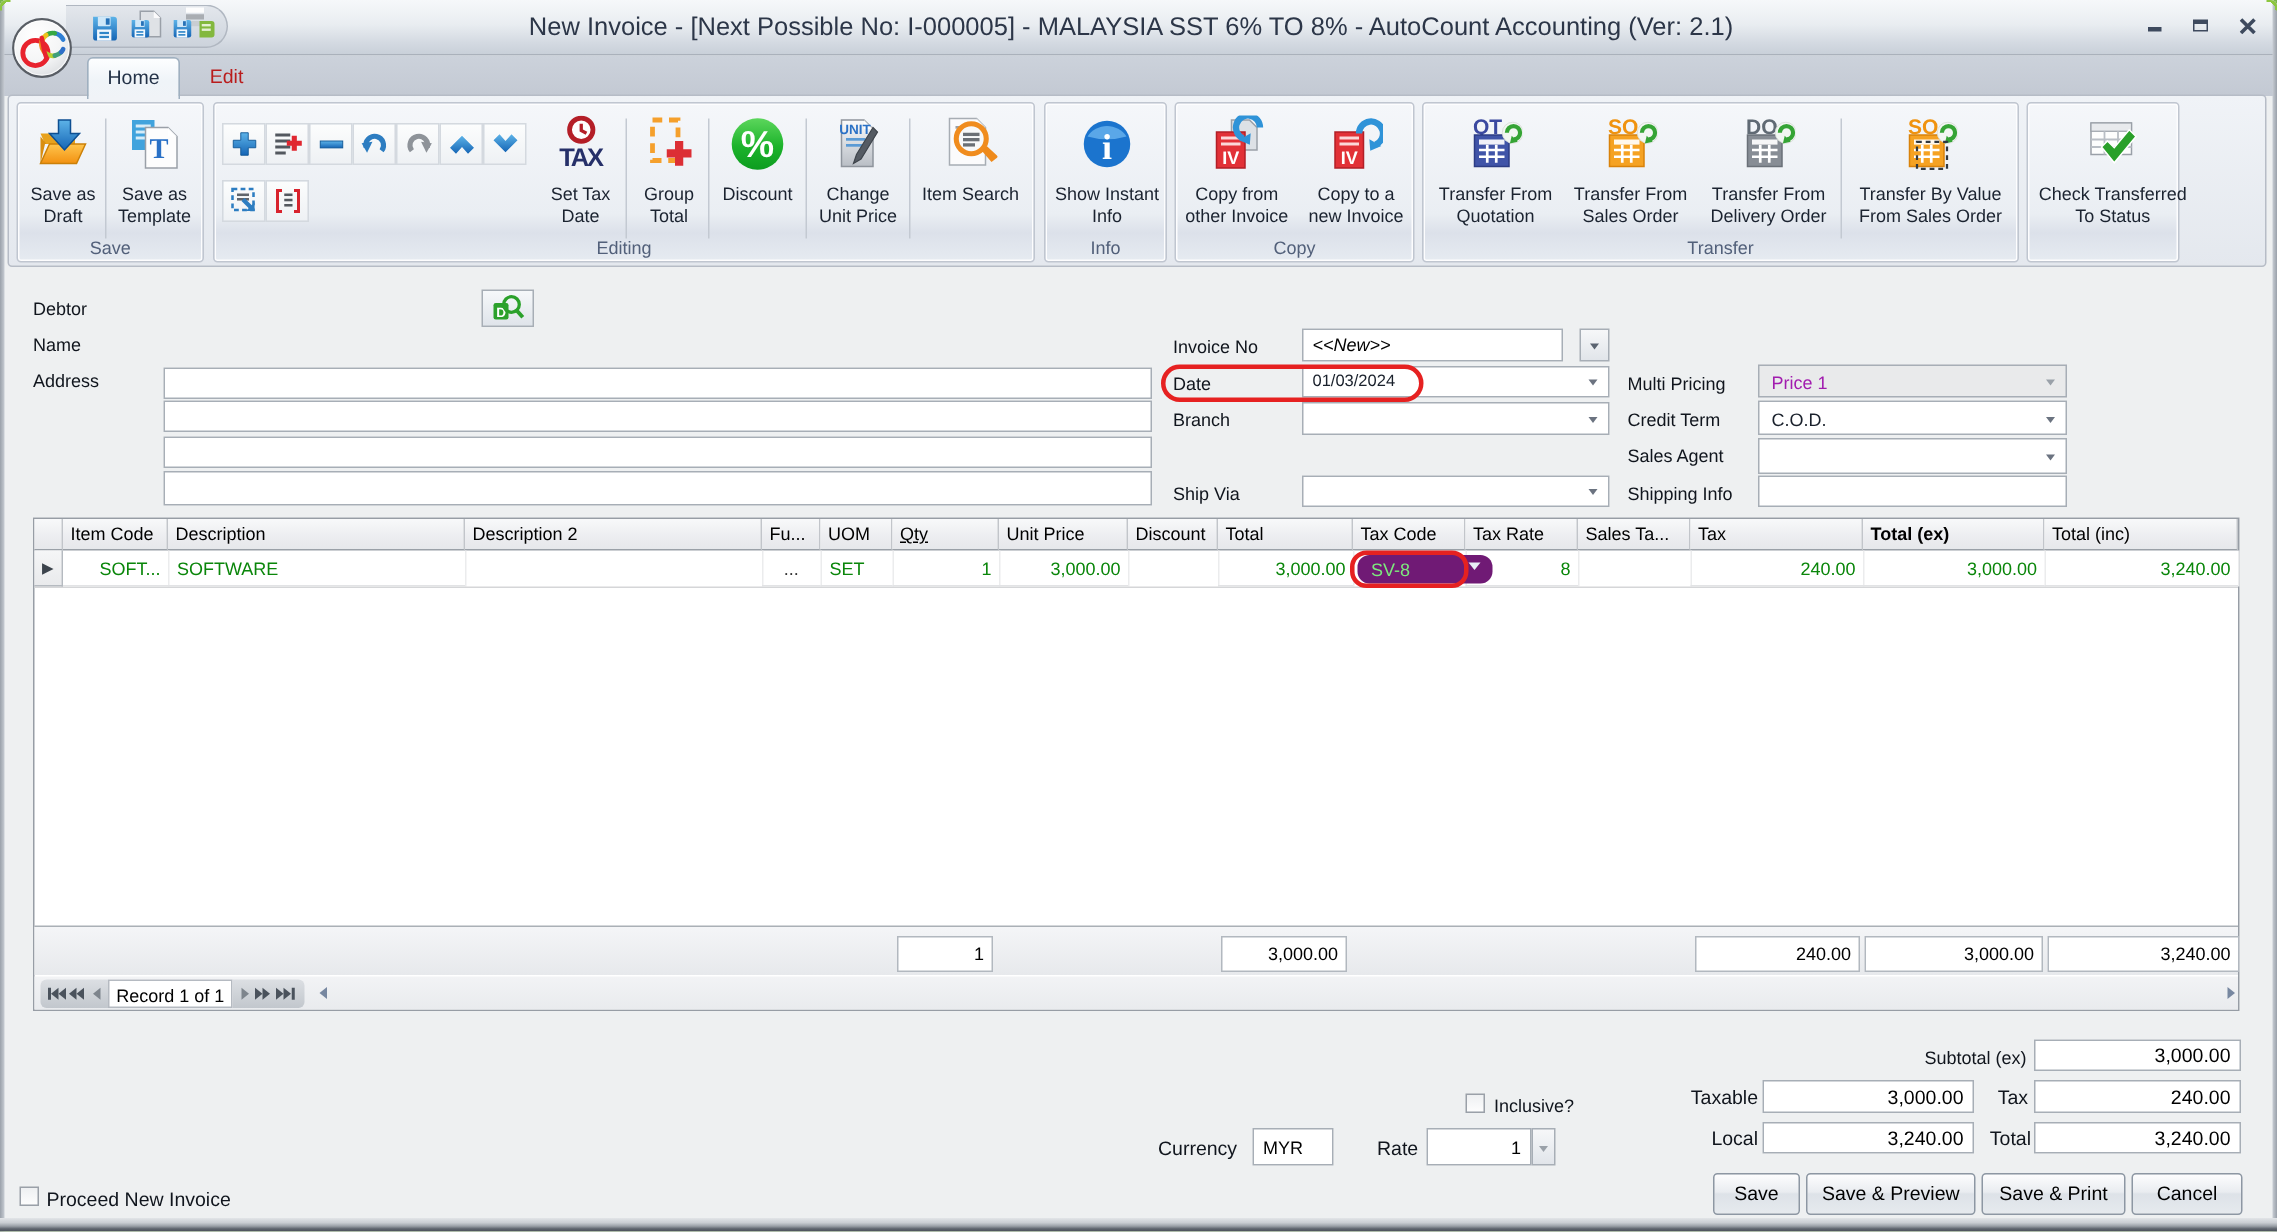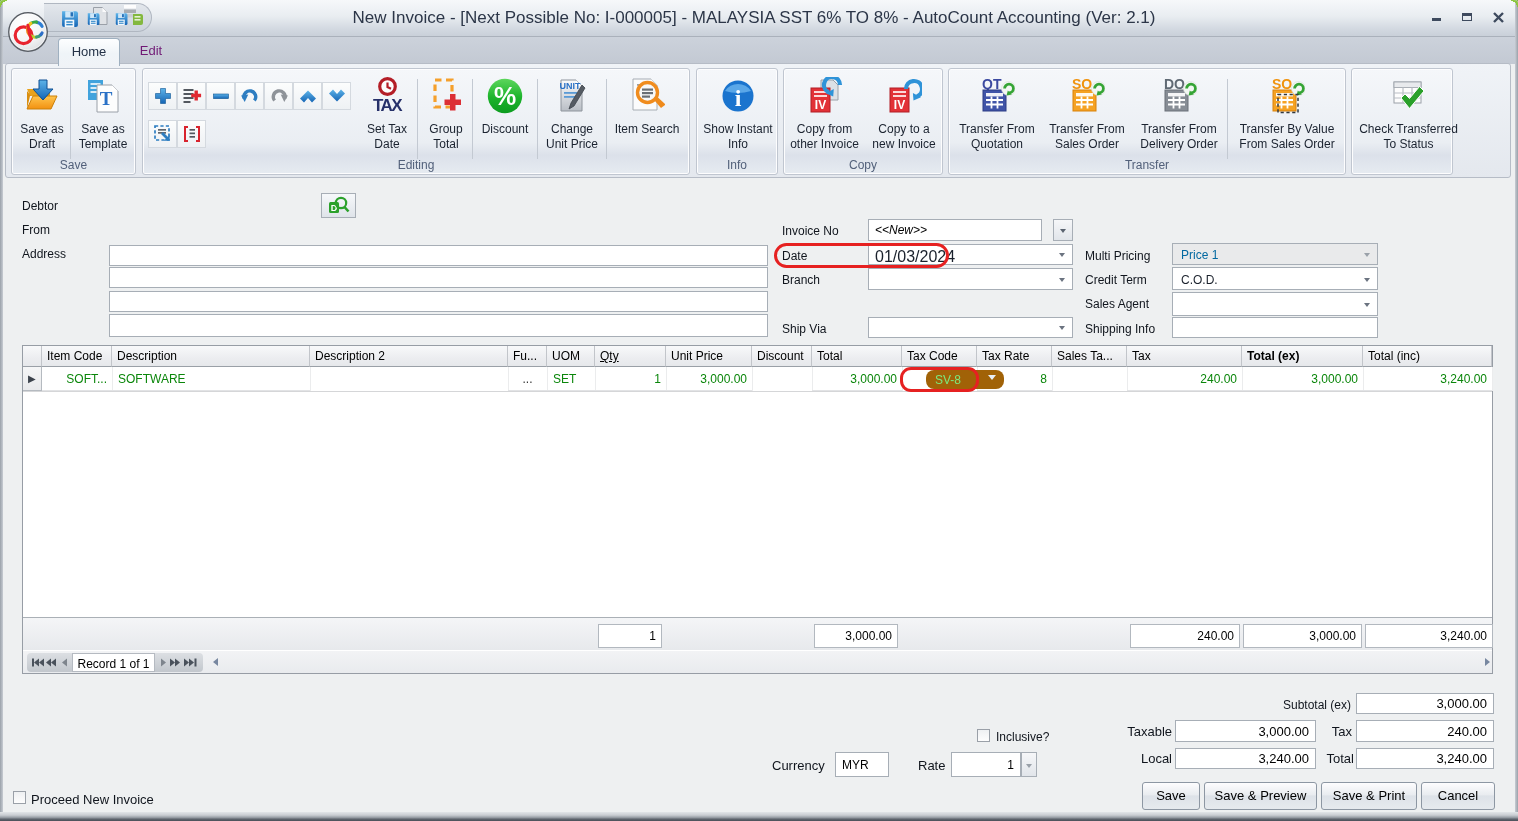--- a/index.html
+++ b/index.html
@@ -13,21 +13,21 @@
 
 #titlebar { position:absolute; left:0; top:0; width:1518px; height:37px; background:linear-gradient(#f6f8fa 0%, #e9edf1 45%, #d3d9e1 80%, #c9d0d9 100%); border-bottom:1px solid #aab1bb; }
 #title { position:absolute; top:8px; left:300px; width:908px; text-align:center; font-size:17px; color:#2c3648; }
 
 #qat { position:absolute; left:44px; top:3px; width:108px; height:29px; background:linear-gradient(#e3e7ec,#ccd3dc); border:1px solid #b0b7c1; border-left:none; border-radius:0 15px 15px 0; }
 
 #logo { position:absolute; left:8px; top:12px; width:41px; height:41px; z-index:60; }
 
 #tabrow { position:absolute; left:0; top:37px; width:1518px; height:27px; background:linear-gradient(#ccd2db,#c3c9d3); }
 #tabHome { position:absolute; left:58px; top:38px; width:62px; height:28px; background:linear-gradient(#fdfeff,#eff4f8 55%,#f0f3f7); border:1px solid #9fb0c0; border-bottom:none; border-radius:4px 4px 0 0; text-align:center; line-height:25px; font-size:13px; color:#243247; z-index:5;}
-#tabEdit { position:absolute; left:128px; top:38px; width:46px; height:26px; text-align:center; line-height:25px; font-size:13px; color:#701a75; }
+#tabEdit { position:absolute; left:128px; top:38px; width:46px; height:26px; text-align:center; line-height:25px; font-size:13px; color:#b91c1c; }
 
 #ribbon { position:absolute; left:5px; top:63px; width:1506px; height:115px; background:linear-gradient(#f0f3f7,#e4e8ee); border:1px solid #b6bcc6; border-radius:3px; }
 .grp { position:absolute; top:4px; height:107px; background:linear-gradient(#f5f7fa 0%,#eaeef3 70%,#dce1ea 82%,#e6ebf1 100%); border:1px solid #c0c6d0; border-radius:3px; box-shadow:inset 0 0 0 1px #fdfdfe; }
 .grplbl { position:absolute; bottom:2px; left:0; right:0; text-align:center; color:#52607a; font-size:12px; }
 .bigbtn { position:absolute; top:8px; text-align:center; color:#1b2330; font-size:12px; line-height:15px; }
 .bigbtn .ic { display:block; margin:0 auto 7px auto; width:36px; height:38px; position:relative;}
 .vsep { position:absolute; top:10px; width:1px; height:80px; background:#c3c9d2; }
 .smbtn { position:absolute; width:29px; height:28px; background:linear-gradient(#fcfdfd,#eef1f4); border:1px solid #d4d9df; }
 .smbtn svg { position:absolute; left:50%; top:50%; transform:translate(-50%,-50%); }
 
@@ -733,55 +733,55 @@
  <rect x="3" y="5" width="27" height="21" fill="#fdfdfd" stroke="#9aa0a8"></rect>
  <rect x="3" y="5" width="27" height="5.5" fill="#e8eaed" stroke="#9aa0a8" stroke-width="0.8"></rect>
  <path d="M3 16 h27 M3 21 h27 M12 10.5 v15.5 M21 10.5 v15.5" stroke="#b9bec5" stroke-width="1.2"></path>
  <path d="M11 21 l8.5 10.5 14.5 -17.5 -4.5 -4.5 -10 12 -4.5 -4.5 Z" fill="#2aa02a" stroke="#fff" stroke-width="1" transform="translate(-1,0)"></path>
             </svg></span>Check Transferred<br>To Status</div>
     </div>
   </div>
   <div id="panel"></div>
 
   <div class="flabel" style="left:22px; top:199px;">Debtor</div>
-  <div class="flabel" style="left:22px; top:223px;">From</div>
+  <div class="flabel" style="left:22px; top:223px;">Name</div>
   <div class="flabel" style="left:22px; top:247px;">Address</div>
   <div class="tbox" style="left:109px; top:245px; width:659px; height:21px;"></div>
   <div class="tbox" style="left:109px; top:267px; width:659px; height:21px;"></div>
   <div class="tbox" style="left:109px; top:291px; width:659px; height:21px;"></div>
   <div class="tbox" style="left:109px; top:314px; width:659px; height:23px;"></div>
   <div class="carea" id="dbtn" style="left:321px; top:193px; width:35px; height:25px; background:linear-gradient(#f6f8fa,#dfe4ea); border:1px solid #a7aeb6; text-align:center;"><svg width="22" height="21" viewBox="0 0 22 21" style="margin-top:1px;">
         <rect x="1" y="7" width="10" height="11" rx="1.5" fill="#2ba12b"></rect>
         <text x="6" y="16" font-size="9" font-weight="bold" fill="#fff" text-anchor="middle">D</text>
         <circle cx="13" cy="8" r="5.2" fill="none" stroke="#2ba12b" stroke-width="2.2"></circle>
         <path d="M16.5 12 l4 4.5" stroke="#2ba12b" stroke-width="2.6"></path>
       </svg></div>
 
   <div class="flabel" style="left:782px; top:224px;">Invoice No</div>
   <div class="flabel" style="left:782px; top:249px;">Date</div>
   <div class="flabel" style="left:782px; top:273px;">Branch</div>
   <div class="flabel" style="left:782px; top:322px;">Ship Via</div>
   <div class="tbox" style="left:868px; top:219px; width:174px; height:22px;font-style:italic;">&lt;&lt;New&gt;&gt;</div>
   <div class="dropbtn" style="left:1053px; top:219px; height:22px;">
       <div class="arrow" style="left:6px; top:9px; border-top-color:#5a6370;"></div>
     </div>
-  <div class="carea" style="left:868px; top:244px; width:205px; height:21px; padding:3px 0 0 6px; font-size:16px;">01/03/2024<div class="arrow" style="right:7px; top:8px;"></div></div>
+  <div class="carea" style="left:868px; top:244px; width:205px; height:21px; padding:3px 0 0 6px; font-size:11px;">01/03/2024<div class="arrow" style="right:7px; top:8px;"></div></div>
   <div class="carea" style="left:868px; top:268px; width:205px; height:22px;">
       <div class="arrow" style="right:7px; top:9px;"></div>
     </div>
   <div class="carea" style="left:868px; top:317px; width:205px; height:21px;">
       <div class="arrow" style="right:7px; top:8px;"></div>
     </div>
   <div class="redring" style="left:774px; top:243px; width:175px; height:25px;"></div>
 
   <div class="flabel" style="left:1085px; top:249px;">Multi Pricing</div>
   <div class="flabel" style="left:1085px; top:273px;">Credit Term</div>
   <div class="flabel" style="left:1085px; top:297px;">Sales Agent</div>
   <div class="flabel" style="left:1085px; top:322px;">Shipping Info</div>
-  <div class="carea" style="left:1172px; top:243px; width:206px; height:22px; background:#e9eaeb; padding:4px 0 0 8px; font-size:12px; color:#0369a1;">Price 1<div class="arrow" style="right:7px; top:9px; border-top-color:#9aa1a9;"></div></div>
+  <div class="carea" style="left:1172px; top:243px; width:206px; height:22px; background:#e9eaeb; padding:4px 0 0 8px; font-size:12px; color:#a21caf;">Price 1<div class="arrow" style="right:7px; top:9px; border-top-color:#9aa1a9;"></div></div>
   <div class="carea" style="left:1172px; top:267px; width:206px; height:23px; padding:5px 0 0 8px; font-size:12px;">C.O.D.<div class="arrow" style="right:7px; top:10px;"></div></div>
   <div class="carea" style="left:1172px; top:292px; width:206px; height:24px;">
       <div class="arrow" style="right:7px; top:10px;"></div>
     </div>
   <div class="carea" style="left:1172px; top:317px; width:206px; height:21px;"></div>
 
   <div id="grid">
     <div id="ghead">
         <div class="hcell" style="left:0px; width:19px;"></div>
         <div class="hcell" style="left:19px; width:70px;">Item Code</div>
@@ -824,21 +824,21 @@
         <div class="dcell" style="left:89px; width:198px;padding-left:6px;">SOFTWARE</div>
         <div class="dcell" style="left:485px; width:39px;text-align:center; color:#333;">...</div>
         <div class="dcell" style="left:524px; width:48px;padding-left:6px;">SET</div>
         <div class="dcell" style="left:572px; width:71px;text-align:right; padding-right:5px;">1</div>
         <div class="dcell" style="left:643px; width:86px;text-align:right; padding-right:5px;">3,000.00</div>
         <div class="dcell" style="left:789px; width:90px;text-align:right; padding-right:5px;">3,000.00</div>
         <div class="dcell" style="left:954px; width:75px;text-align:right; padding-right:5px;">8</div>
         <div class="dcell" style="left:1104px; width:115px;text-align:right; padding-right:5px;">240.00</div>
         <div class="dcell" style="left:1219px; width:121px;text-align:right; padding-right:5px;">3,000.00</div>
         <div class="dcell" style="left:1340px; width:129px;text-align:right; padding-right:5px;">3,240.00</div>
-        <div style="position:absolute; left:903px; top:24px; width:78px; height:19px; background:#a16207; border-radius:8px; z-index:2;">
+        <div style="position:absolute; left:882px; top:24px; width:90px; height:19px; background:#701a75; border-radius:8px; z-index:2;">
   <span style="color:#7de87d; font-size:12px; position:absolute; left:9px; top:3px;">SV-8</span>
   <span style="position:absolute; right:8px; top:5px; width:0; height:0; border-left:4px solid transparent; border-right:4px solid transparent; border-top:5px solid #e8eef6;"></span>
         </div>
   <div class="redring" style="left:877px; top:21px; width:79px; height:25px; border-radius:11px;"></div>
       </div>
     <div id="gbody"></div>
     <div id="gfooter">
         <div class="fbox" style="left:575px; width:64px;">1</div>
         <div class="fbox" style="left:791px; width:84px;">3,000.00</div>
         <div class="fbox" style="left:1107px; width:110px;">240.00</div>

